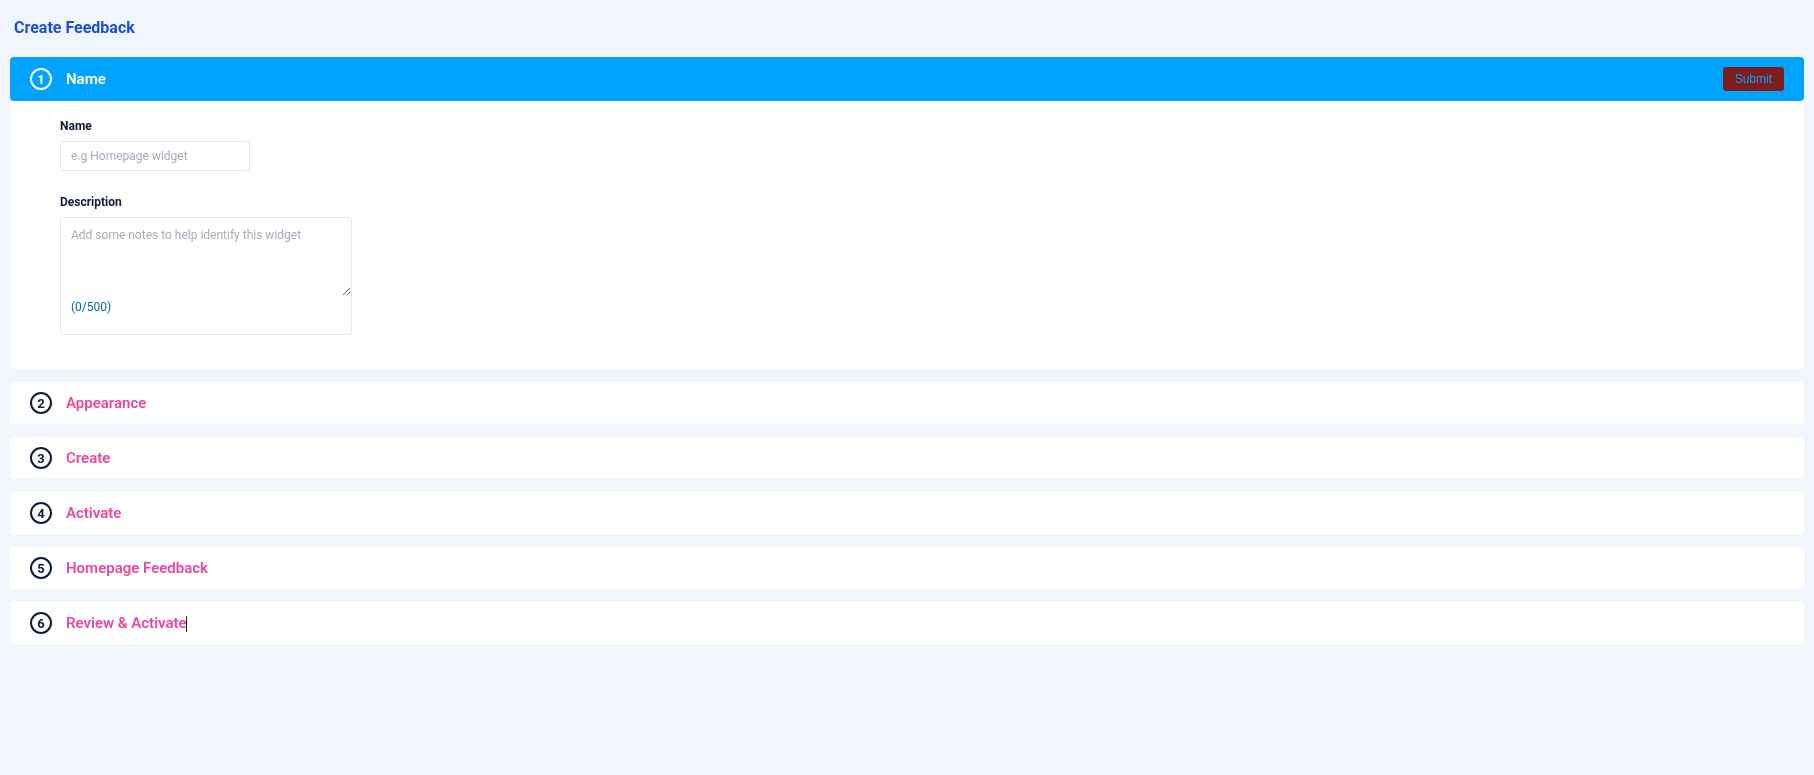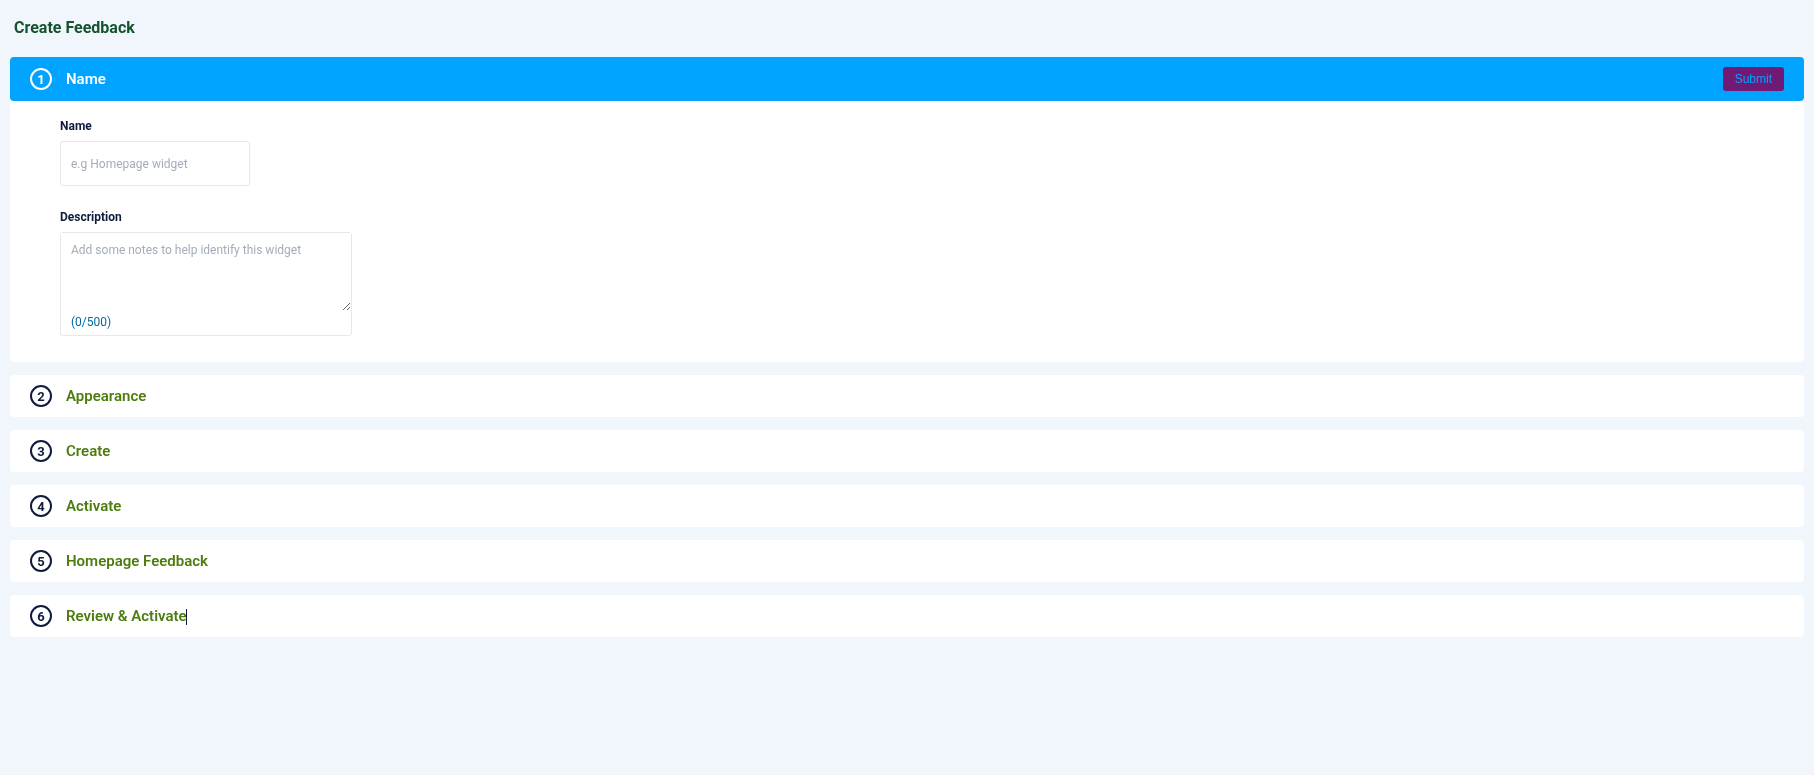--- a/index.html
+++ b/index.html
@@ -10,21 +10,21 @@
   body {
     font-family: -apple-system, BlinkMacSystemFont, "Segoe UI", Roboto, "Helvetica Neue", Arial, sans-serif;
     background-color: #f0f6fc;
     color: #0f1b3d;
     font-size: 13px;
     padding-bottom: 40px;
   }
   .page-title {
     font-size: 16px;
     font-weight: 700;
-    color: #14532d;
+    color: #1d4ed8;
     padding: 18px 10px 20px 14px;
   }
   .step-container {
     margin: 0 10px 13px 10px;
     background: #ffffff;
     border-radius: 4px;
   }
   .step-header {
     display: flex;
     align-items: center;
@@ -51,67 +51,67 @@
     color: #0f1b3d;
     flex-shrink: 0;
   }
   .step-header.active .step-number-circle {
     border-color: #ffffff;
     color: #ffffff;
   }
   .step-title {
     font-size: 15px;
     font-weight: 600;
-    color: #4d7c0f;
+    color: #ec4899;
   }
   .step-header.active .step-title {
     color: #ffffff;
   }
   .submit-btn {
     margin-left: auto;
-    background: #701a75;
+    background: #7f1d1d;
     color: #00a3ff;
     border: none;
     border-radius: 3px;
     padding: 5px 12px;
     font-size: 12px;
     font-weight: 500;
     cursor: pointer;
   }
   .step-body {
     padding: 18px 40px 26px 50px;
   }
   .field-label {
     font-size: 12px;
     font-weight: 700;
     color: #0f1b3d;
     display: block;
     margin-bottom: 8px;
   }
   .text-input {
     width: 190px;
-    height: 45px;
+    height: 30px;
     border: 1px solid #e2e8ee;
     border-radius: 3px;
     padding: 8px 10px;
     font-size: 12px;
     color: #0f1b3d;
     font-family: inherit;
   }
   .text-input::placeholder {
     color: #a3adba;
   }
   .field-group {
     margin-bottom: 24px;
   }
   .description-box {
     border: 1px solid #e2e8ee;
     border-radius: 3px;
     width: 292px;
-    padding-bottom: 6px;
+    padding-bottom: 20px;
   }
   .description-textarea {
     width: 100%;
     height: 78px;
     border: none;
     resize: both;
     padding: 10px 10px;
     font-size: 12px;
     font-family: inherit;
     color: #0f1b3d;
@@ -144,21 +144,21 @@
   <div class="step-header active">
     <div class="step-number-circle">1</div>
     <div class="step-title">Name</div>
     <button class="submit-btn">Submit</button>
   </div>
   <div class="step-body">
     <div class="field-group">
       <label class="field-label">Name</label>
       <input type="text" class="text-input" placeholder="e.g Homepage widget" style="">
     </div>
-    <div class="field-group" style="margin-bottom:0;">
+    <div class="field-group" style="margin-bottom:8px;">
       <label class="field-label">Description</label>
       <div class="description-box">
         <textarea class="description-textarea" placeholder="Add some notes to help identify this widget" style=""></textarea>
         <div class="char-counter">(0/500)</div>
       </div>
     </div>
   </div>
 </div>
 
 <div class="step-container">

